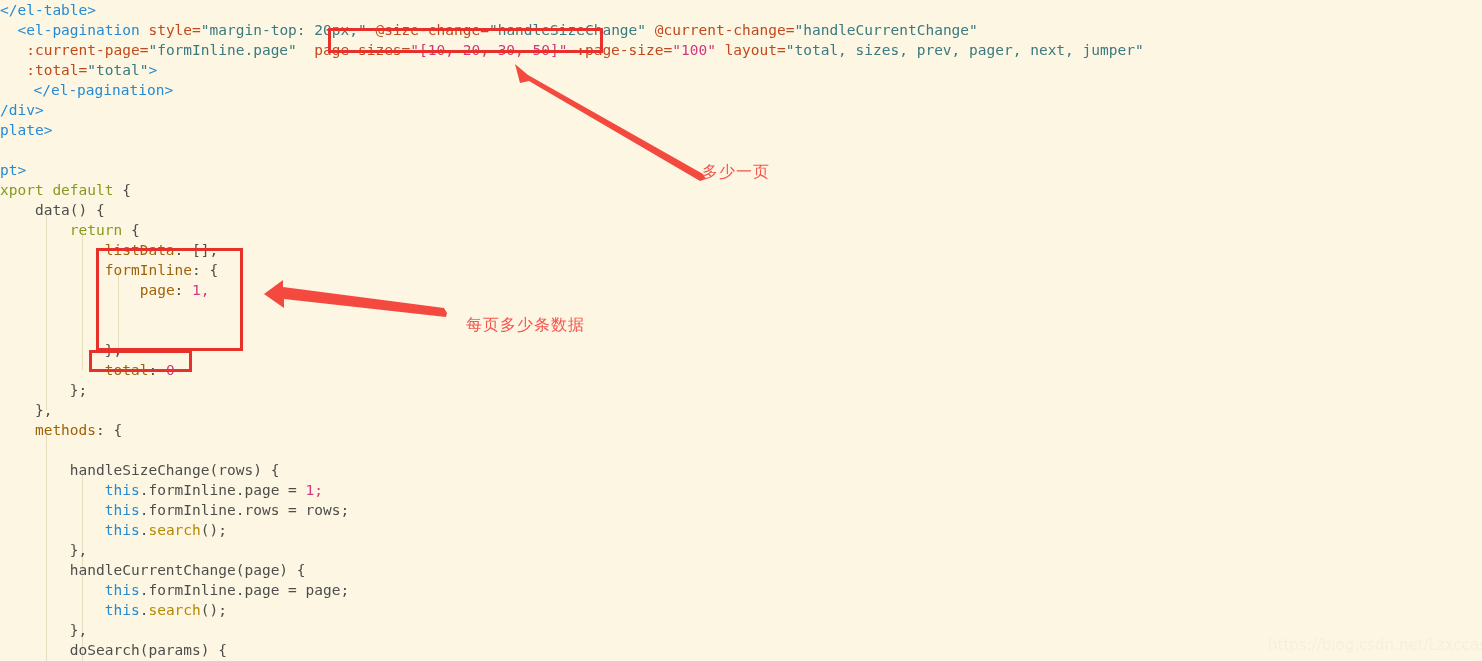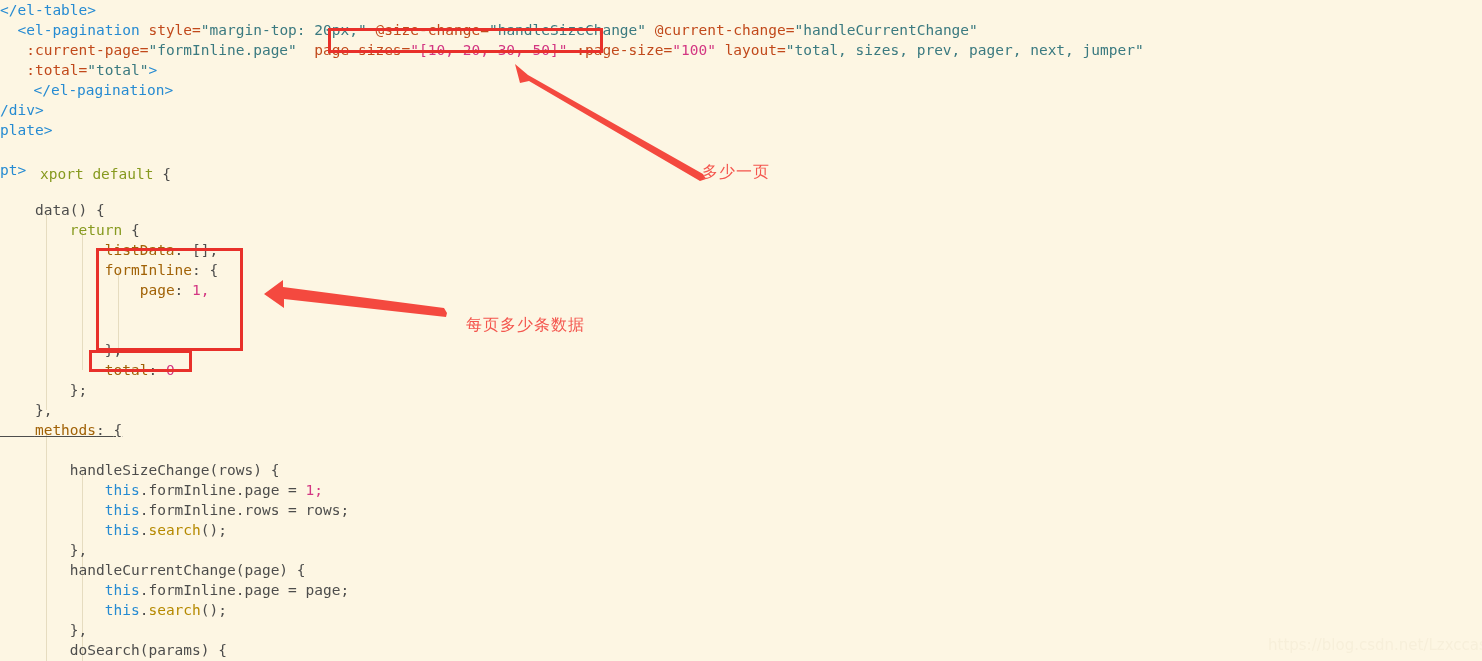--- a/index.html
+++ b/index.html
@@ -103,21 +103,21 @@
     <div class="ln" style="top:60px;position:absolute;left:0;"><span class="plain">   </span><span class="attr">:total=</span><span class="str">"total"</span><span class="punc">&gt;</span></div>
 
     <div class="ln" style="top:80px;position:absolute;left:0;margin-left:16px;"><span class="plain">  </span><span class="tag">&lt;/el-pagination&gt;</span></div>
 
     <div class="ln" style="top:100px;position:absolute;left:0;"><span class="tag">/div&gt;</span></div>
 
     <div class="ln" style="top:120px;position:absolute;left:0;"><span class="tag">plate&gt;</span></div>
 
     <div class="ln" style="top:160px;position:absolute;left:0;"><span class="tag">pt&gt;</span></div>
 
-    <div class="ln" style="top:164px;position:absolute;left:0;margin-left:40px;"><span class="kw">xport default</span><span class="plain"> </span><span class="plain">{</span></div>
+    <div class="ln" style="top:180px;position:absolute;left:0;"><span class="kw">xport default</span><span class="plain"> </span><span class="plain">{</span></div>
 
     <div class="ln" style="top:200px;position:absolute;left:0;"><span class="plain">    </span><span class="plain">data()</span><span class="plain"> </span><span class="plain">{</span></div>
 
     <div class="ln" style="top:220px;position:absolute;left:0;"><span class="plain">        </span><span class="kw">return</span><span class="plain"> </span><span class="plain">{</span></div>
 
     <div class="ln" style="top:240px;position:absolute;left:0;"><span class="plain">            </span><span class="prop">listData</span><span class="plain">: </span><span class="plain">[],</span></div>
 
     <div class="ln" style="top:260px;position:absolute;left:0;"><span class="plain">            </span><span class="prop">formInline</span><span class="plain">: </span><span class="plain">{</span></div>
 
     <div class="ln" style="top:280px;position:absolute;left:0;"><span class="plain">                </span><span class="prop">page</span><span class="plain">: </span><span class="num">1,</span></div>
@@ -125,21 +125,21 @@
 
 
     <div class="ln" style="top:340px;position:absolute;left:0;"><span class="plain">            </span><span class="plain">},</span></div>
 
     <div class="ln" style="top:360px;position:absolute;left:0;"><span class="plain">            </span><span class="prop">total</span><span class="plain">: </span><span class="num">0</span></div>
 
     <div class="ln" style="top:380px;position:absolute;left:0;"><span class="plain">        </span><span class="plain">};</span></div>
 
     <div class="ln" style="top:400px;position:absolute;left:0;"><span class="plain">    </span><span class="plain">},</span></div>
 
-    <div class="ln" style="top:420px;position:absolute;left:0;text-decoration:underline;"><span class="plain">    </span><span class="prop">methods</span><span class="plain">: </span><span class="plain">{</span></div>
+    <div class="ln" style="top:420px;position:absolute;left:0;"><span class="plain">    </span><span class="prop">methods</span><span class="plain">: </span><span class="plain">{</span></div>
 
     <div class="ln" style="top:460px;position:absolute;left:0;"><span class="plain">        </span><span class="plain">handleSizeChange(rows)</span><span class="plain"> </span><span class="plain">{</span></div>
 
     <div class="ln" style="top:480px;position:absolute;left:0;"><span class="plain">            </span><span class="this">this</span><span class="plain">.formInline.page = </span><span class="num">1;</span></div>
 
     <div class="ln" style="top:500px;position:absolute;left:0;"><span class="plain">            </span><span class="this">this</span><span class="plain">.formInline.rows = rows;</span></div>
 
     <div class="ln" style="top:520px;position:absolute;left:0;"><span class="plain">            </span><span class="this">this</span><span class="plain">.</span><span class="fn">search</span><span class="plain">();</span></div>
 
     <div class="ln" style="top:540px;position:absolute;left:0;"><span class="plain">        </span><span class="plain">},</span></div>

